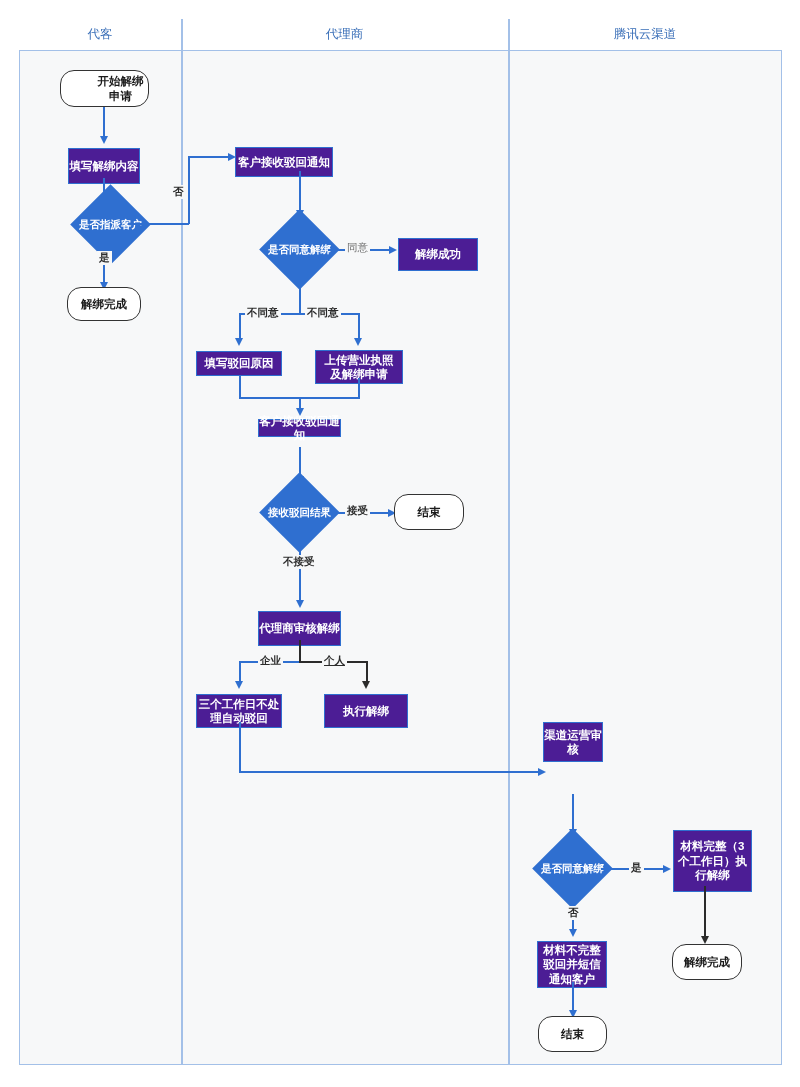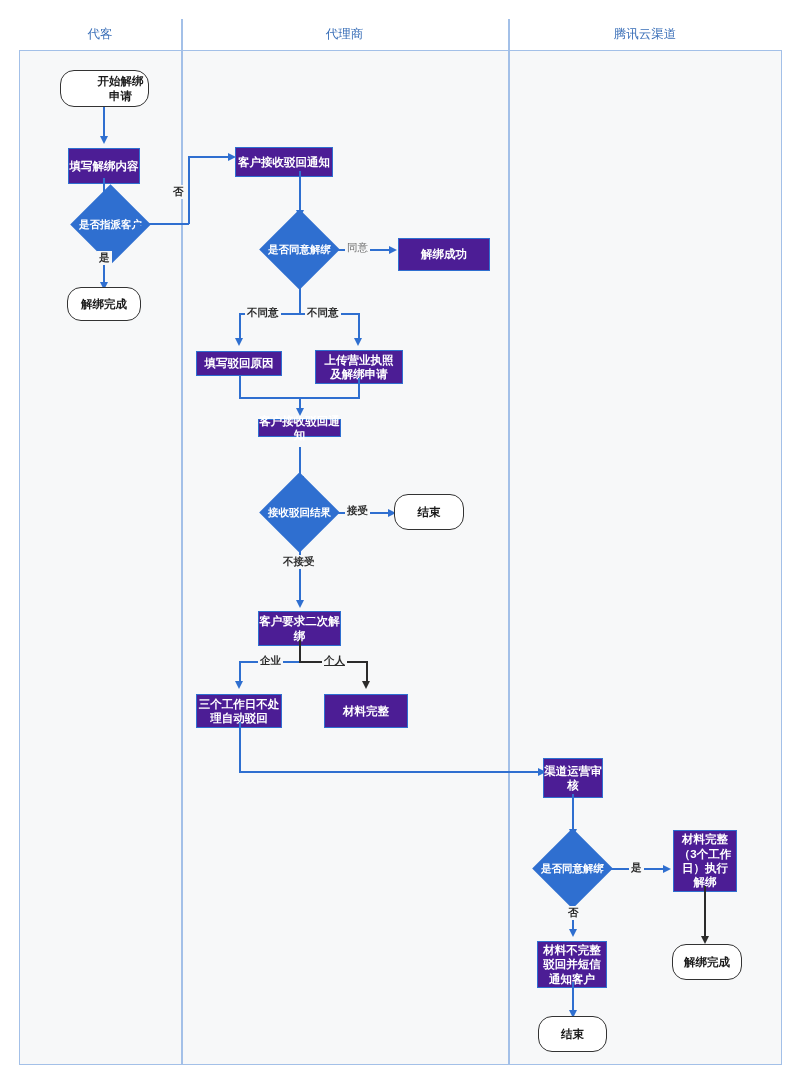--- a/index.html
+++ b/index.html
@@ -103,21 +103,21 @@
 
   <div class="diamond-wrap" style="left:271px;top:221px;width:57px;height:57px;">
     <div class="diamond-shape"></div>
     <div class="diamond-label">是否同意解绑</div>
   </div>
 
   <div class="edge h" style="left:328px;top:249px;width:62px;"></div>
   <div class="arrow right" style="left:389px;top:245.5px;"></div>
   <div class="elabel grey" style="left:345px;top:241px;">同意</div>
 
-  <div class="node proc" style="left:398px;top:232px;width:92px;height:33px;">
+  <div class="node proc" style="left:398px;top:232px;width:80px;height:33px;">
     <span>解绑成功</span>
   </div>
 
   <div class="edge v" style="left:299.2px;top:278px;height:36px;"></div>
   <div class="edge h" style="left:240px;top:313px;width:61px;"></div>
   <div class="edge h" style="left:299px;top:313px;width:60px;"></div>
   <div class="edge v" style="left:239px;top:313px;height:28px;"></div>
   <div class="arrow down" style="left:235.2px;top:338px;"></div>
   <div class="edge v" style="left:358px;top:313px;height:28px;"></div>
   <div class="arrow down" style="left:354.2px;top:338px;"></div>
@@ -155,61 +155,61 @@
 
   <div class="node term" style="left:394px;top:494px;width:70px;height:36px;">
     <span>结束</span>
   </div>
 
   <div class="edge v" style="left:299.2px;top:541px;height:62px;"></div>
   <div class="arrow down" style="left:295.5px;top:600px;"></div>
   <div class="elabel" style="left:281px;top:555px;">不接受</div>
 
   <div class="node proc" style="left:258px;top:605px;width:83px;height:35px;">
-    <span>客户要求二次解绑</span>
+    <span>代理商审核解绑</span>
   </div>
 
   <div class="edge v dark" style="left:299.2px;top:640px;height:22px;"></div>
   <div class="edge h" style="left:240px;top:661px;width:60px;"></div>
   <div class="edge h dark" style="left:299px;top:661px;width:68px;"></div>
   <div class="edge v" style="left:239px;top:661px;height:23px;"></div>
   <div class="arrow down" style="left:235.2px;top:681px;"></div>
   <div class="edge v dark" style="left:366px;top:661px;height:23px;"></div>
   <div class="arrow down dark" style="left:362.2px;top:681px;"></div>
   <div class="elabel" style="left:258px;top:654px;">企业</div>
   <div class="elabel" style="left:322px;top:654px;text-decoration:underline;">个人</div>
 
   <div class="node proc" style="left:196px;top:688px;width:86px;height:34px;">
     <span>三个工作日不处理自动驳回</span>
   </div>
 
   <div class="node proc" style="left:324px;top:688px;width:84px;height:34px;">
-    <span>材料完整</span>
+    <span>执行解绑</span>
   </div>
 
   <div class="edge v" style="left:239px;top:722px;height:50px;"></div>
   <div class="edge h" style="left:239px;top:771px;width:305px;"></div>
   <div class="arrow right" style="left:538px;top:767.5px;"></div>
 
-  <div class="node proc" style="left:543px;top:752px;width:60px;height:40px;">
+  <div class="node proc" style="left:543px;top:716px;width:60px;height:40px;">
     <span>渠道运营审核</span>
   </div>
   <div class="edge v" style="left:572.2px;top:794px;height:38px;"></div>
   <div class="arrow down" style="left:568.5px;top:829px;"></div>
 
   <div class="diamond-wrap" style="left:544px;top:840px;width:57px;height:57px;">
     <div class="diamond-shape"></div>
     <div class="diamond-label">是否同意解绑</div>
   </div>
 
   <div class="edge h" style="left:601px;top:868px;width:64px;"></div>
   <div class="arrow right" style="left:663px;top:864.5px;"></div>
   <div class="elabel" style="left:629px;top:861px;">是</div>
 
-  <div class="node proc" style="left:673px;top:824px;width:64px;height:62px;padding:0 3px;">
+  <div class="node proc" style="left:673px;top:824px;width:79px;height:62px;padding:0 3px;">
     <span>材料完整（3个工作日）执行解绑</span>
   </div>
   <div class="edge v dark" style="left:704.2px;top:886px;height:53px;"></div>
   <div class="arrow down dark" style="left:700.5px;top:936px;"></div>
 
   <div class="node term" style="left:672px;top:944px;width:70px;height:36px;">
     <span>解绑完成</span>
   </div>
 
   <div class="edge v" style="left:572.2px;top:897px;height:37px;"></div>

